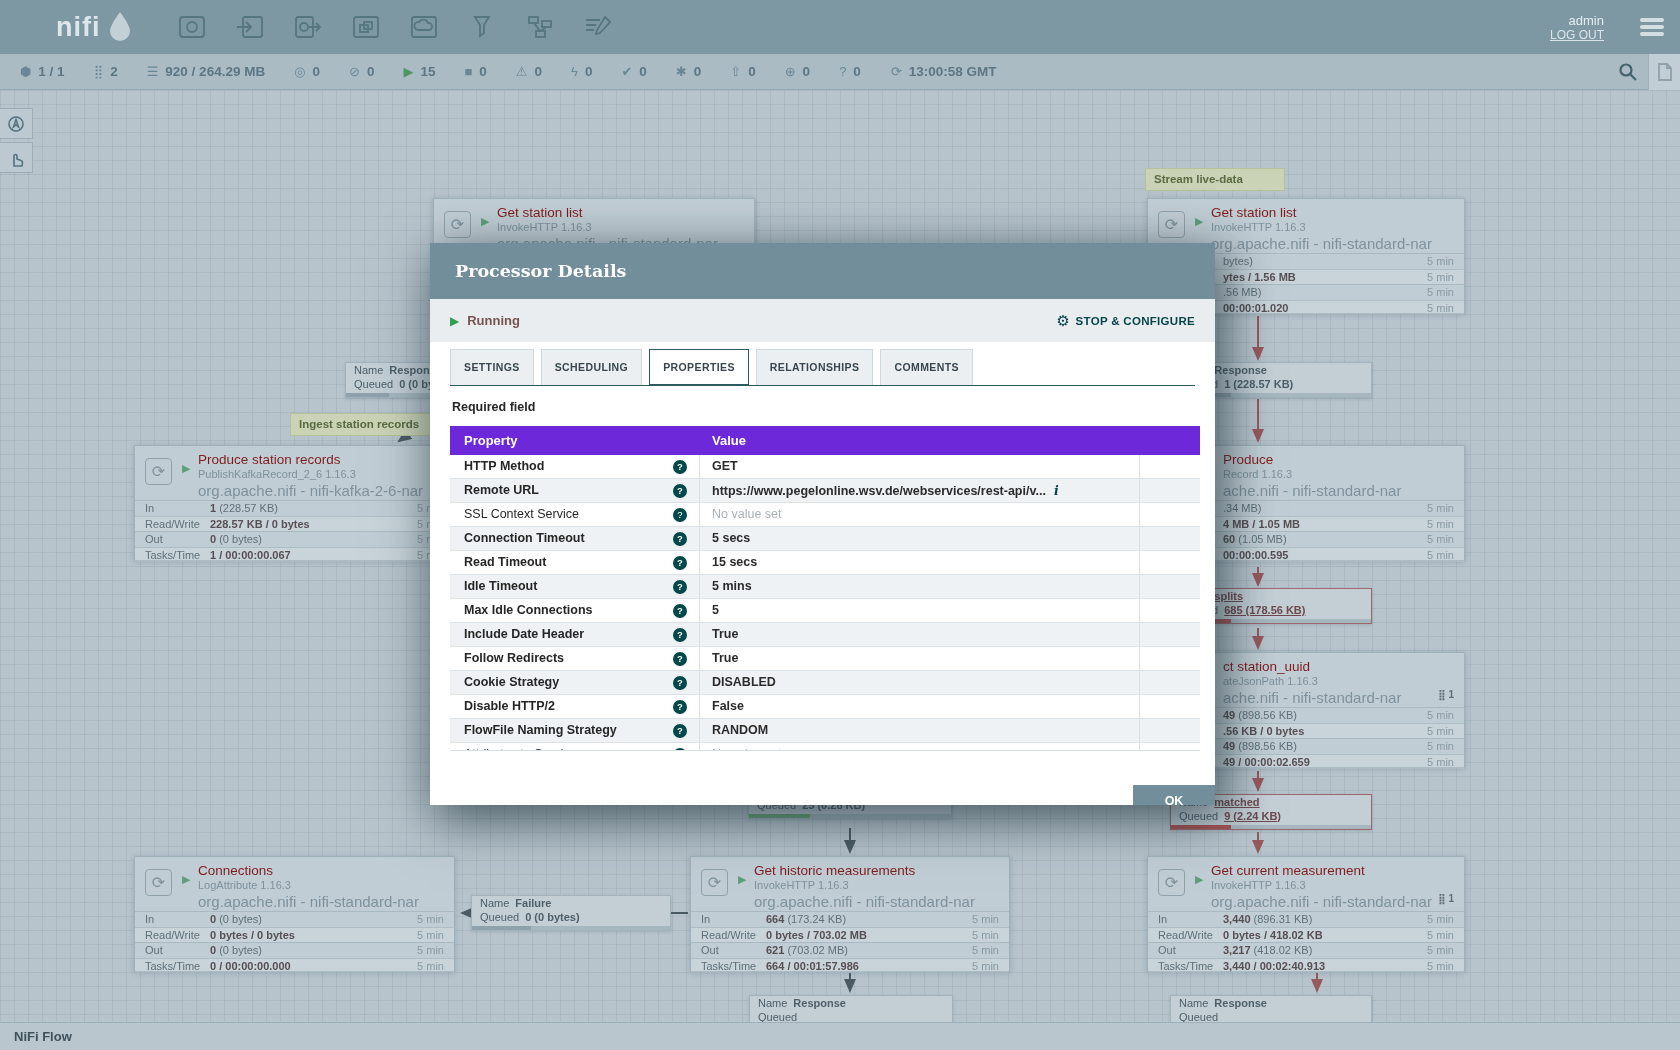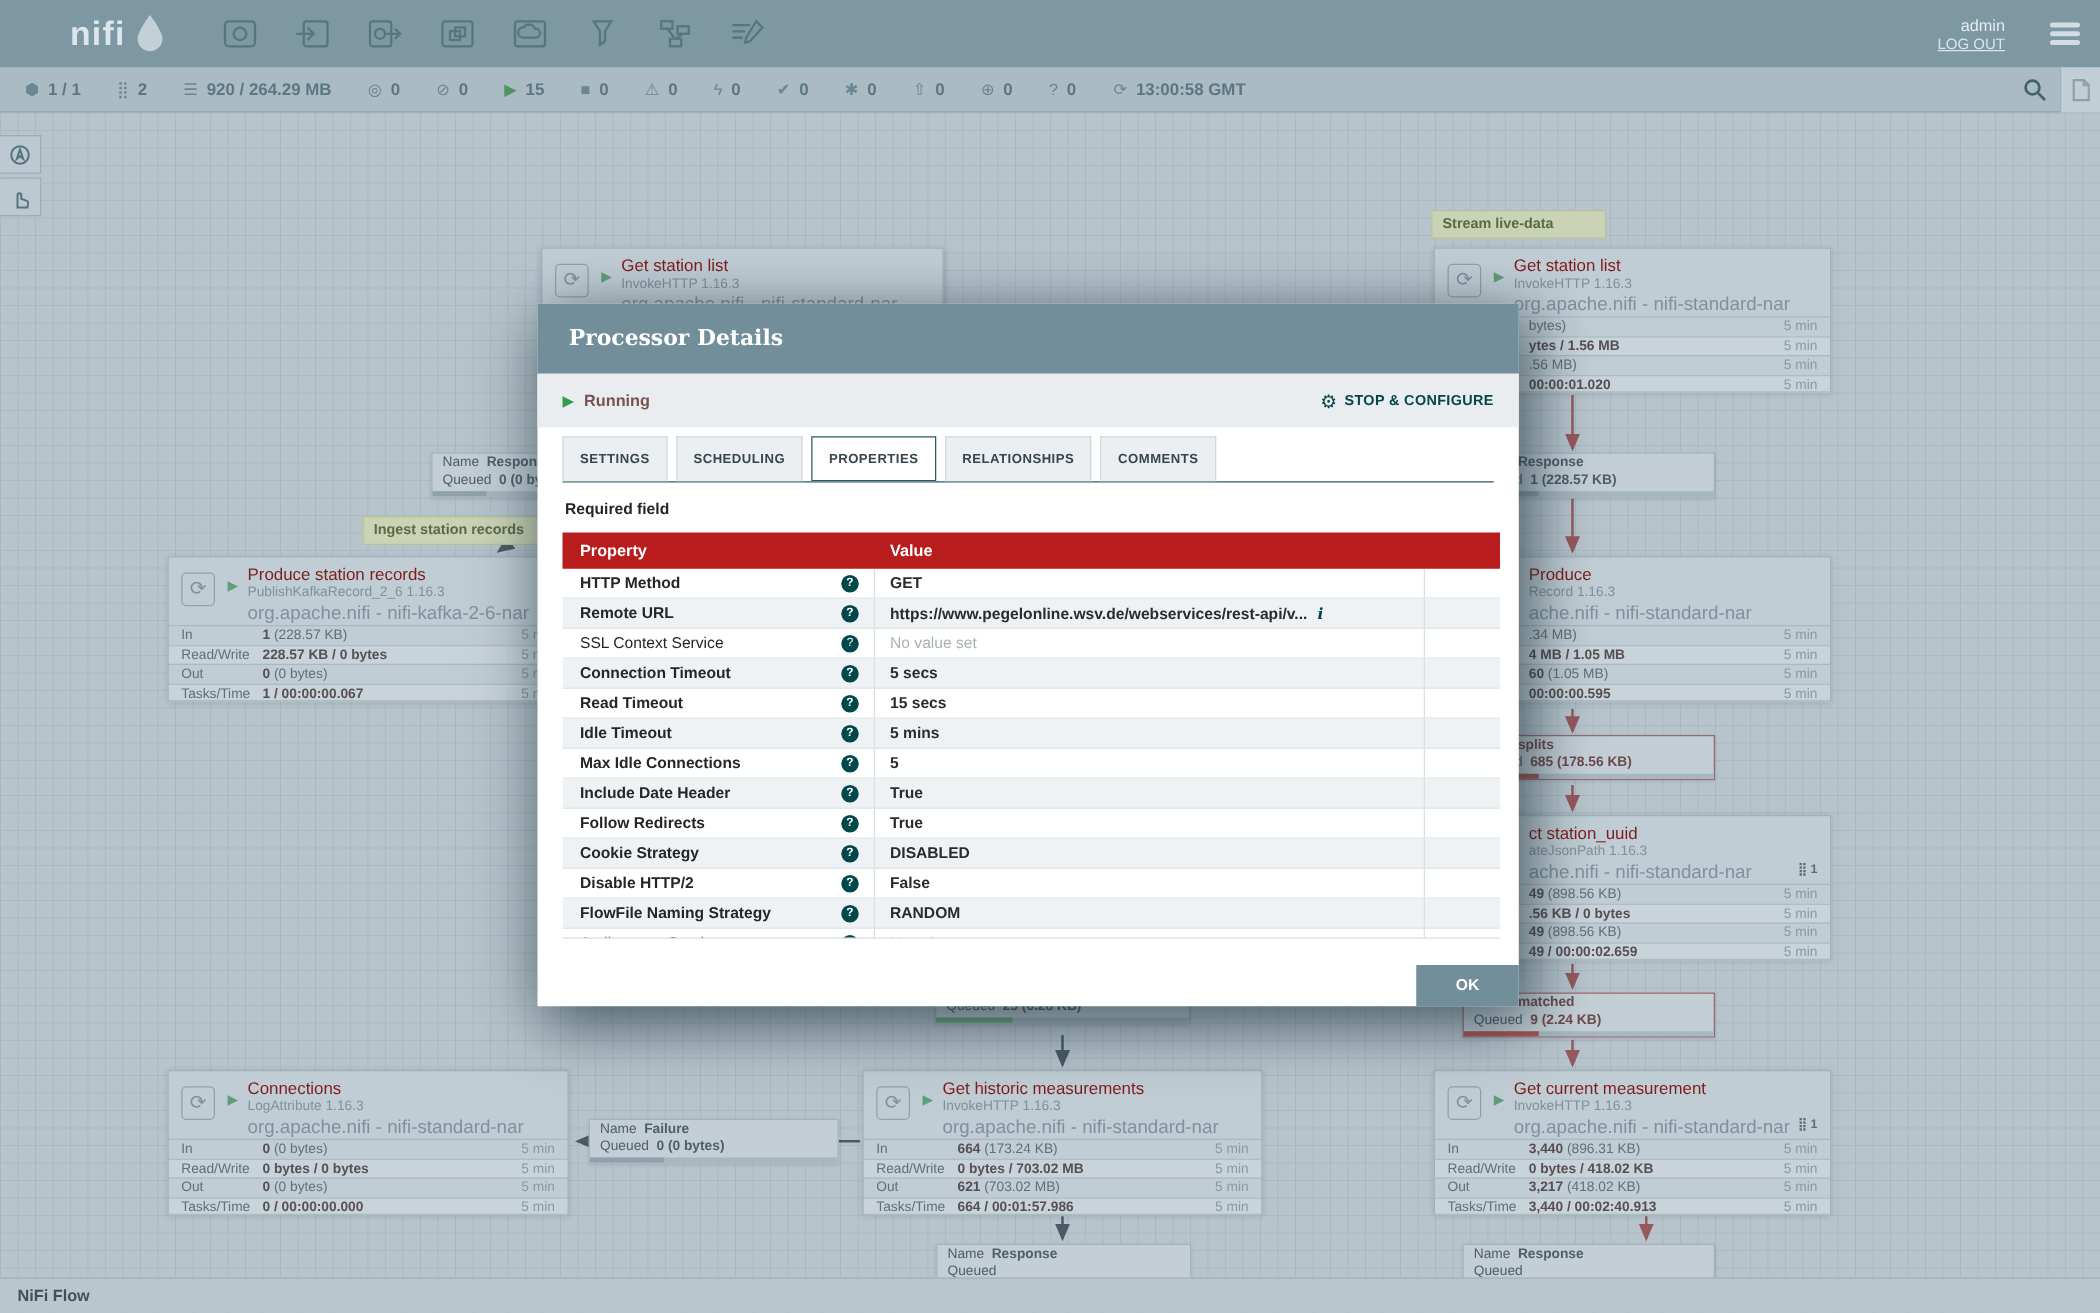--- a/index.html
+++ b/index.html
@@ -54,21 +54,21 @@
   .plabel { position:absolute; left:10px; color:#5f7079; }
   .pval { position:absolute; left:75px; color:#5f7079; }
   .pval b { color:#574f53; }
   .pmin { position:absolute; right:10px; color:#879aa4; }
 
   .cl { position:absolute; background:#c3ced5; border:1px solid #a2b3bc; z-index:2; height:36px; cursor:pointer; box-shadow:0 1px 3px rgba(60,80,95,.2); }
   .cl.red { border-color:#9c686d; }
   .cl-row { height:13.5px; padding:1px 0 0 8px; font-size:11px; color:#4e5f69; white-space:nowrap; }
   .cl-k { margin-right:6px; }
   .cl-v { font-weight:bold; }
-  .cl.red .cl-v { color:#6d4a4e; }
+  .cl.red .cl-v { color:#6d4a4e;text-decoration:underline; }
   .cl-bar { position:absolute; left:0; right:0; bottom:0; height:4px; background:#a6b7c0; }
   .cl-bar i { display:block; height:100%; width:30%; }
   .seg-gray i { background:#8fa2ac; }
   .seg-green i { background:#6aa878; }
   .seg-red i { background:#a85454; }
 
   .ylabel { position:absolute; background:#cbd3b6; border:1px solid #b5c09c; font-size:11.5px; font-weight:bold; color:#5a6a42; padding:4px 8px 0 8px; height:23px; z-index:2; cursor:pointer; white-space:nowrap; }
 
   .footer { position:absolute; left:0; bottom:0; width:1680px; height:28px; background:#b9c6cd; border-top:1px solid #9fb2bb; z-index:6; display:flex; align-items:center; }
   .crumb { margin-left:14px; font-size:13px; font-weight:bold; color:#3f525c; cursor:pointer; }
@@ -83,35 +83,35 @@
   .m-run-label { font-size:13px; font-weight:bold; color:#775351; }
   .m-action { margin-left:auto; display:flex; align-items:center; gap:6px; cursor:pointer; }
   .m-action-icon { font-size:15px; color:#07454a; }
   .m-action-label { font-size:11.5px; font-weight:bold; letter-spacing:.3px; color:#07454a; }
   .m-body { padding:0 20px; }
   .tabs { display:flex; gap:7px; margin-top:7px; border-bottom:1px solid #2c5a63; }
   .tab { height:36px; line-height:34px; padding:0 13px; background:#eceff1; border:1px solid #cfd8dc; border-bottom:none; font-size:10.5px; font-weight:bold; letter-spacing:.4px; color:#37474f; cursor:pointer; }
   .tab.active { background:#fff; border:1px solid #2c5a63; margin-bottom:-1px; }
   .req-note { margin:14px 2px 12px 2px; font-size:12.5px; font-weight:bold; color:#262626; }
   .ptable { width:750px; }
-  .thead { display:grid; grid-template-columns:250px 440px 60px; height:29px; line-height:29px; background:#b91c1c; color:#fff; font-size:13px; font-weight:bold; }
+  .thead { display:grid; grid-template-columns:250px 440px 60px; height:29px; line-height:29px; background:#6d28d9; color:#fff; font-size:13px; font-weight:bold; }
   .thead .hc1 { padding-left:14px; }
   .thead .hc2 { padding-left:12px; }
   .tbody { height:296px; overflow:hidden; border-bottom:1px solid #d9dfe2; }
   .trow { display:grid; grid-template-columns:250px 440px 60px; height:24px; line-height:23px; border-bottom:1px solid #dde3e6; font-size:12.5px; }
   .trow:nth-child(even) { background:#eef2f4; }
   .tc { border-right:1px solid #d9dfe2; overflow:hidden; white-space:nowrap; }
   .tc:last-child { border-right:none; }
   .tc-prop { display:flex; align-items:center; padding-left:14px; color:#262626; }
   .tc-prop.req { font-weight:bold; }
   .helpq { margin-left:auto; margin-right:12px; width:14px; height:14px; border-radius:50%; background:#004849; color:#fff; font-size:9.5px; line-height:14px; text-align:center; flex:0 0 14px; cursor:pointer; }
   .tc-val { padding-left:12px; font-weight:bold; color:#2b2b2b; }
   .tc-val.unset { font-weight:normal; color:#a9b1b7; }
   .infoi { margin-left:8px; font-family:"DejaVu Serif",serif; font-style:italic; font-weight:bold; color:#07454a; }
-  .okbtn { position:absolute; right:0; bottom:0; width:82px; height:33px; background:#728e9b; color:#fff; font-size:12.5px; font-weight:bold; text-align:center; line-height:33px; cursor:pointer; }
+  .okbtn { position:absolute; right:0; bottom:0; width:82px; height:20px; background:#728e9b; color:#fff; font-size:12.5px; font-weight:bold; text-align:center; line-height:33px; cursor:pointer; }
 </style>
 </head>
 <body>
 
 <div class="topbar">
   <div class="logo">
     <span class="logo-text">nifi</span>
     <svg class="logo-drop" width="30" height="34" viewBox="0 0 30 34">
         <path d="M15 2 C15 2 5 15 5 21 a10 10 0 0 0 20 0 C25 15 15 2 15 2 Z" fill="#c3d0d6"></path>
       </svg>

